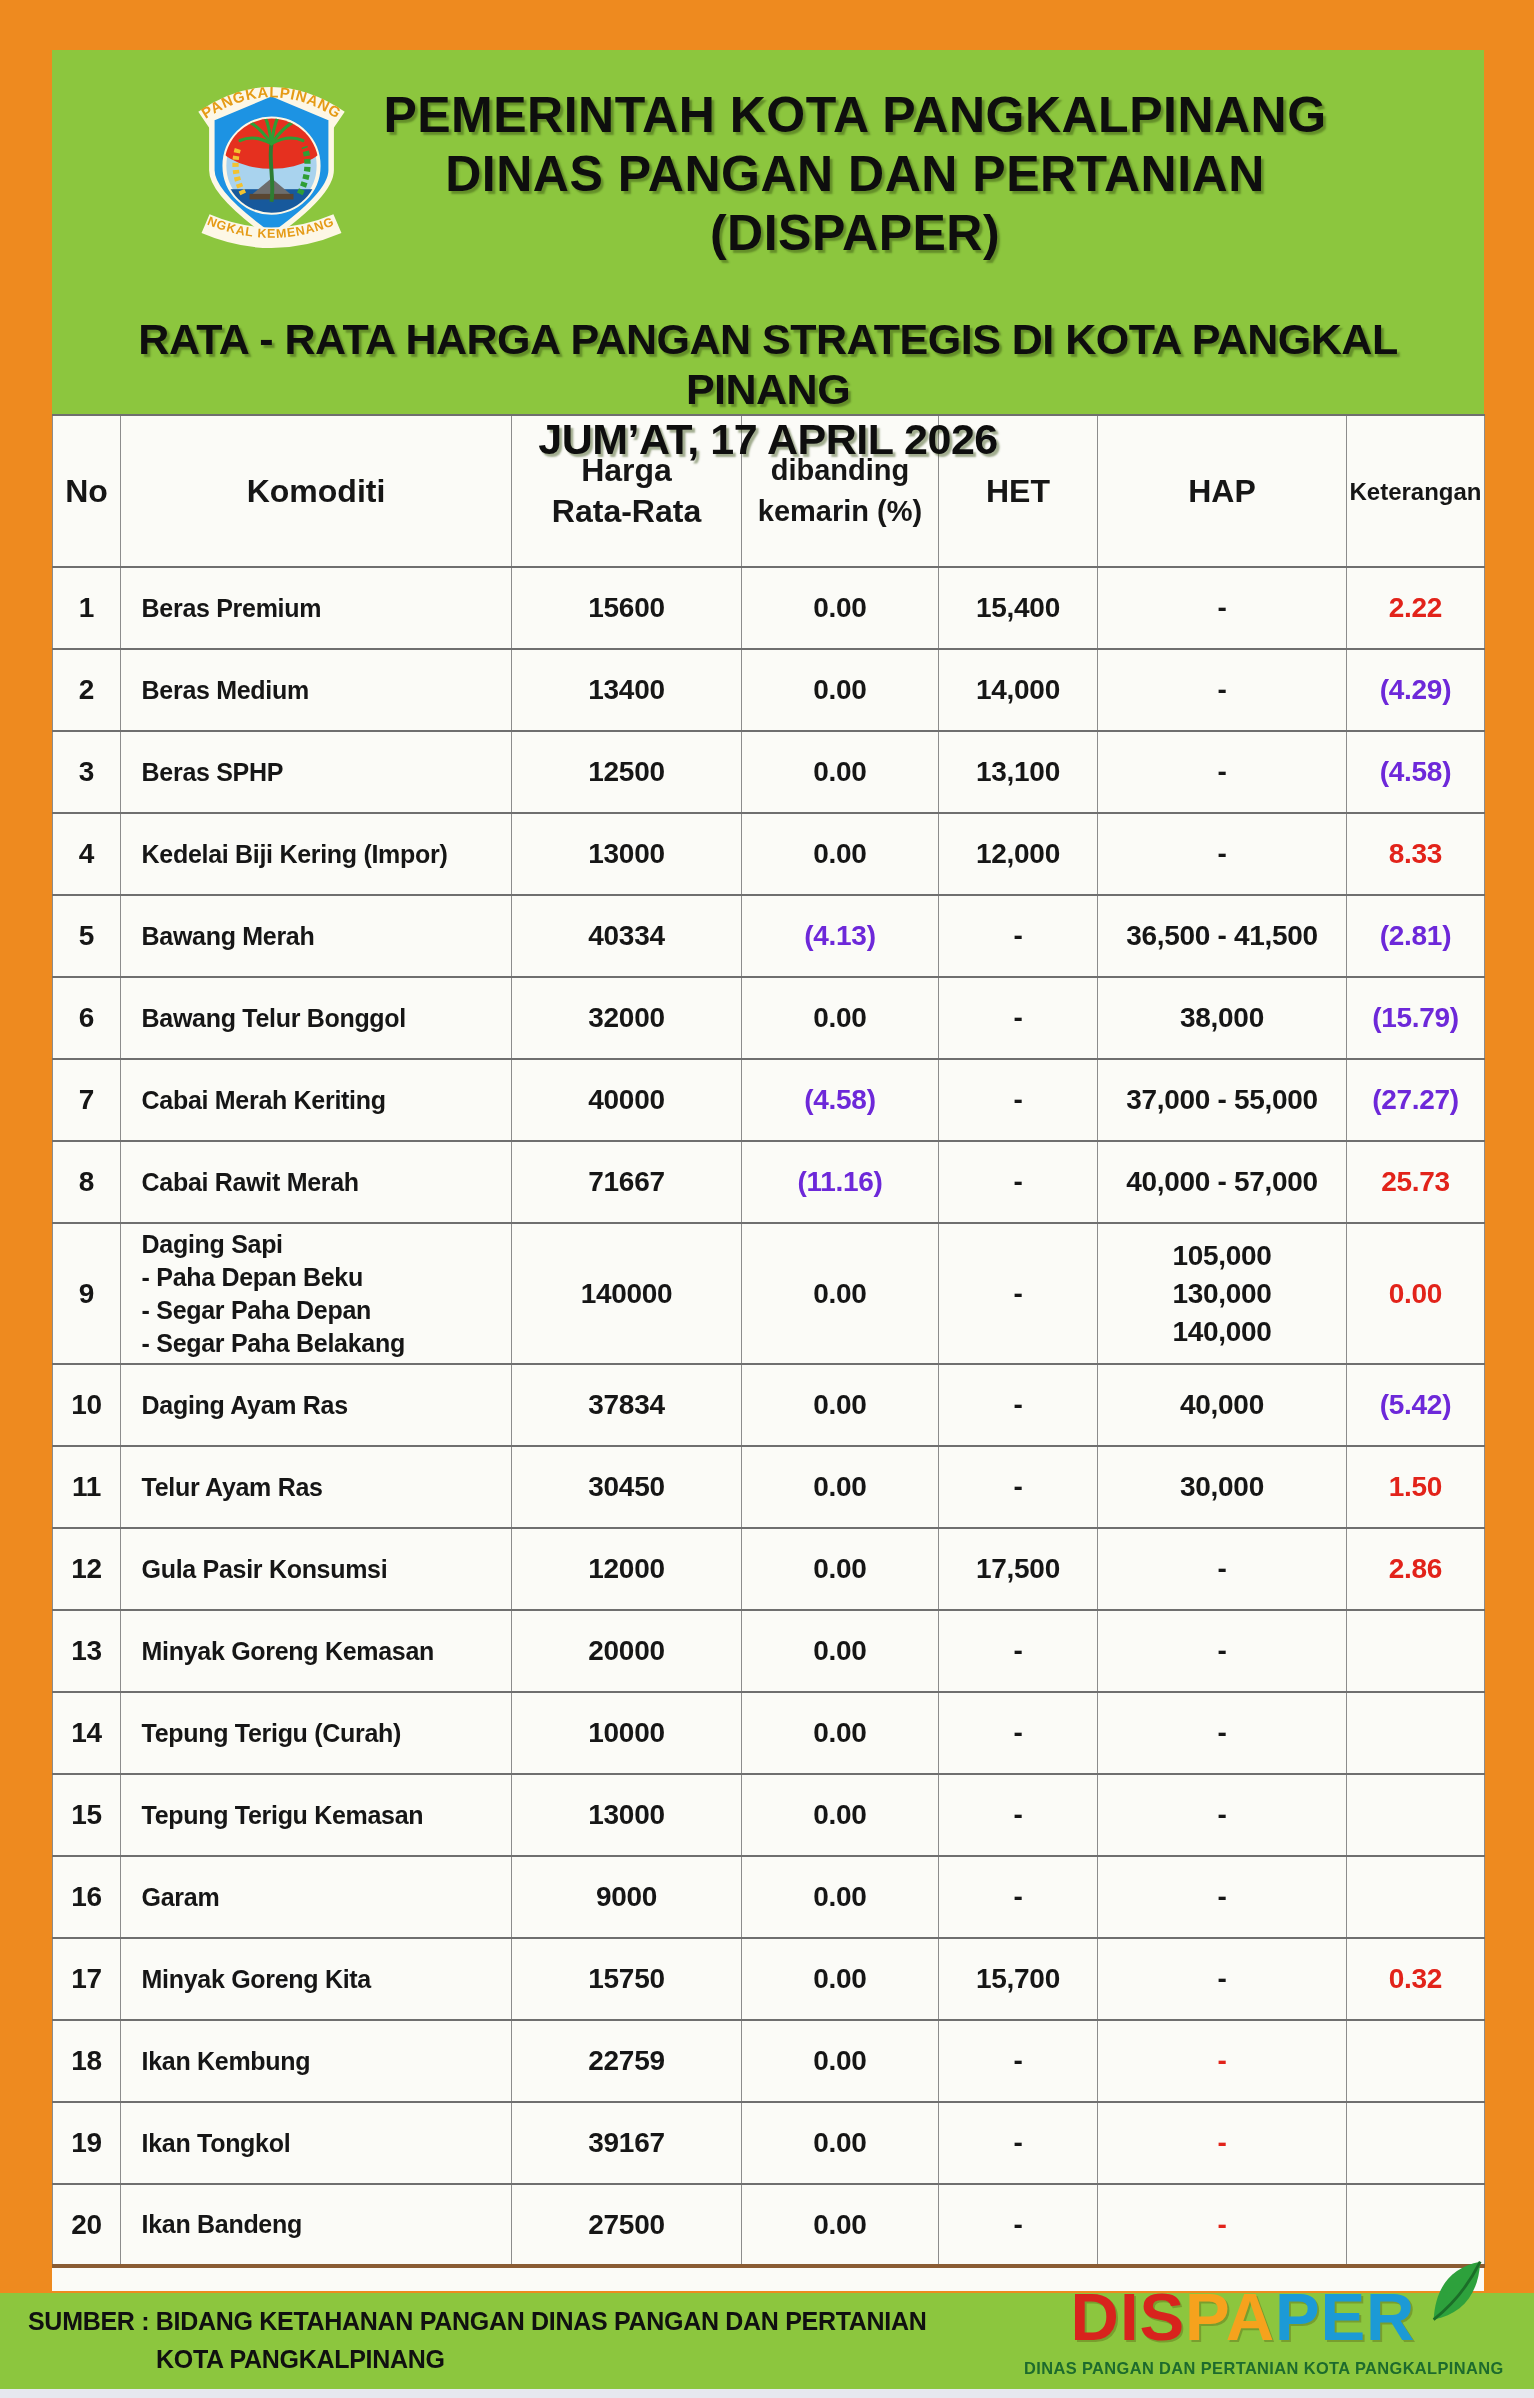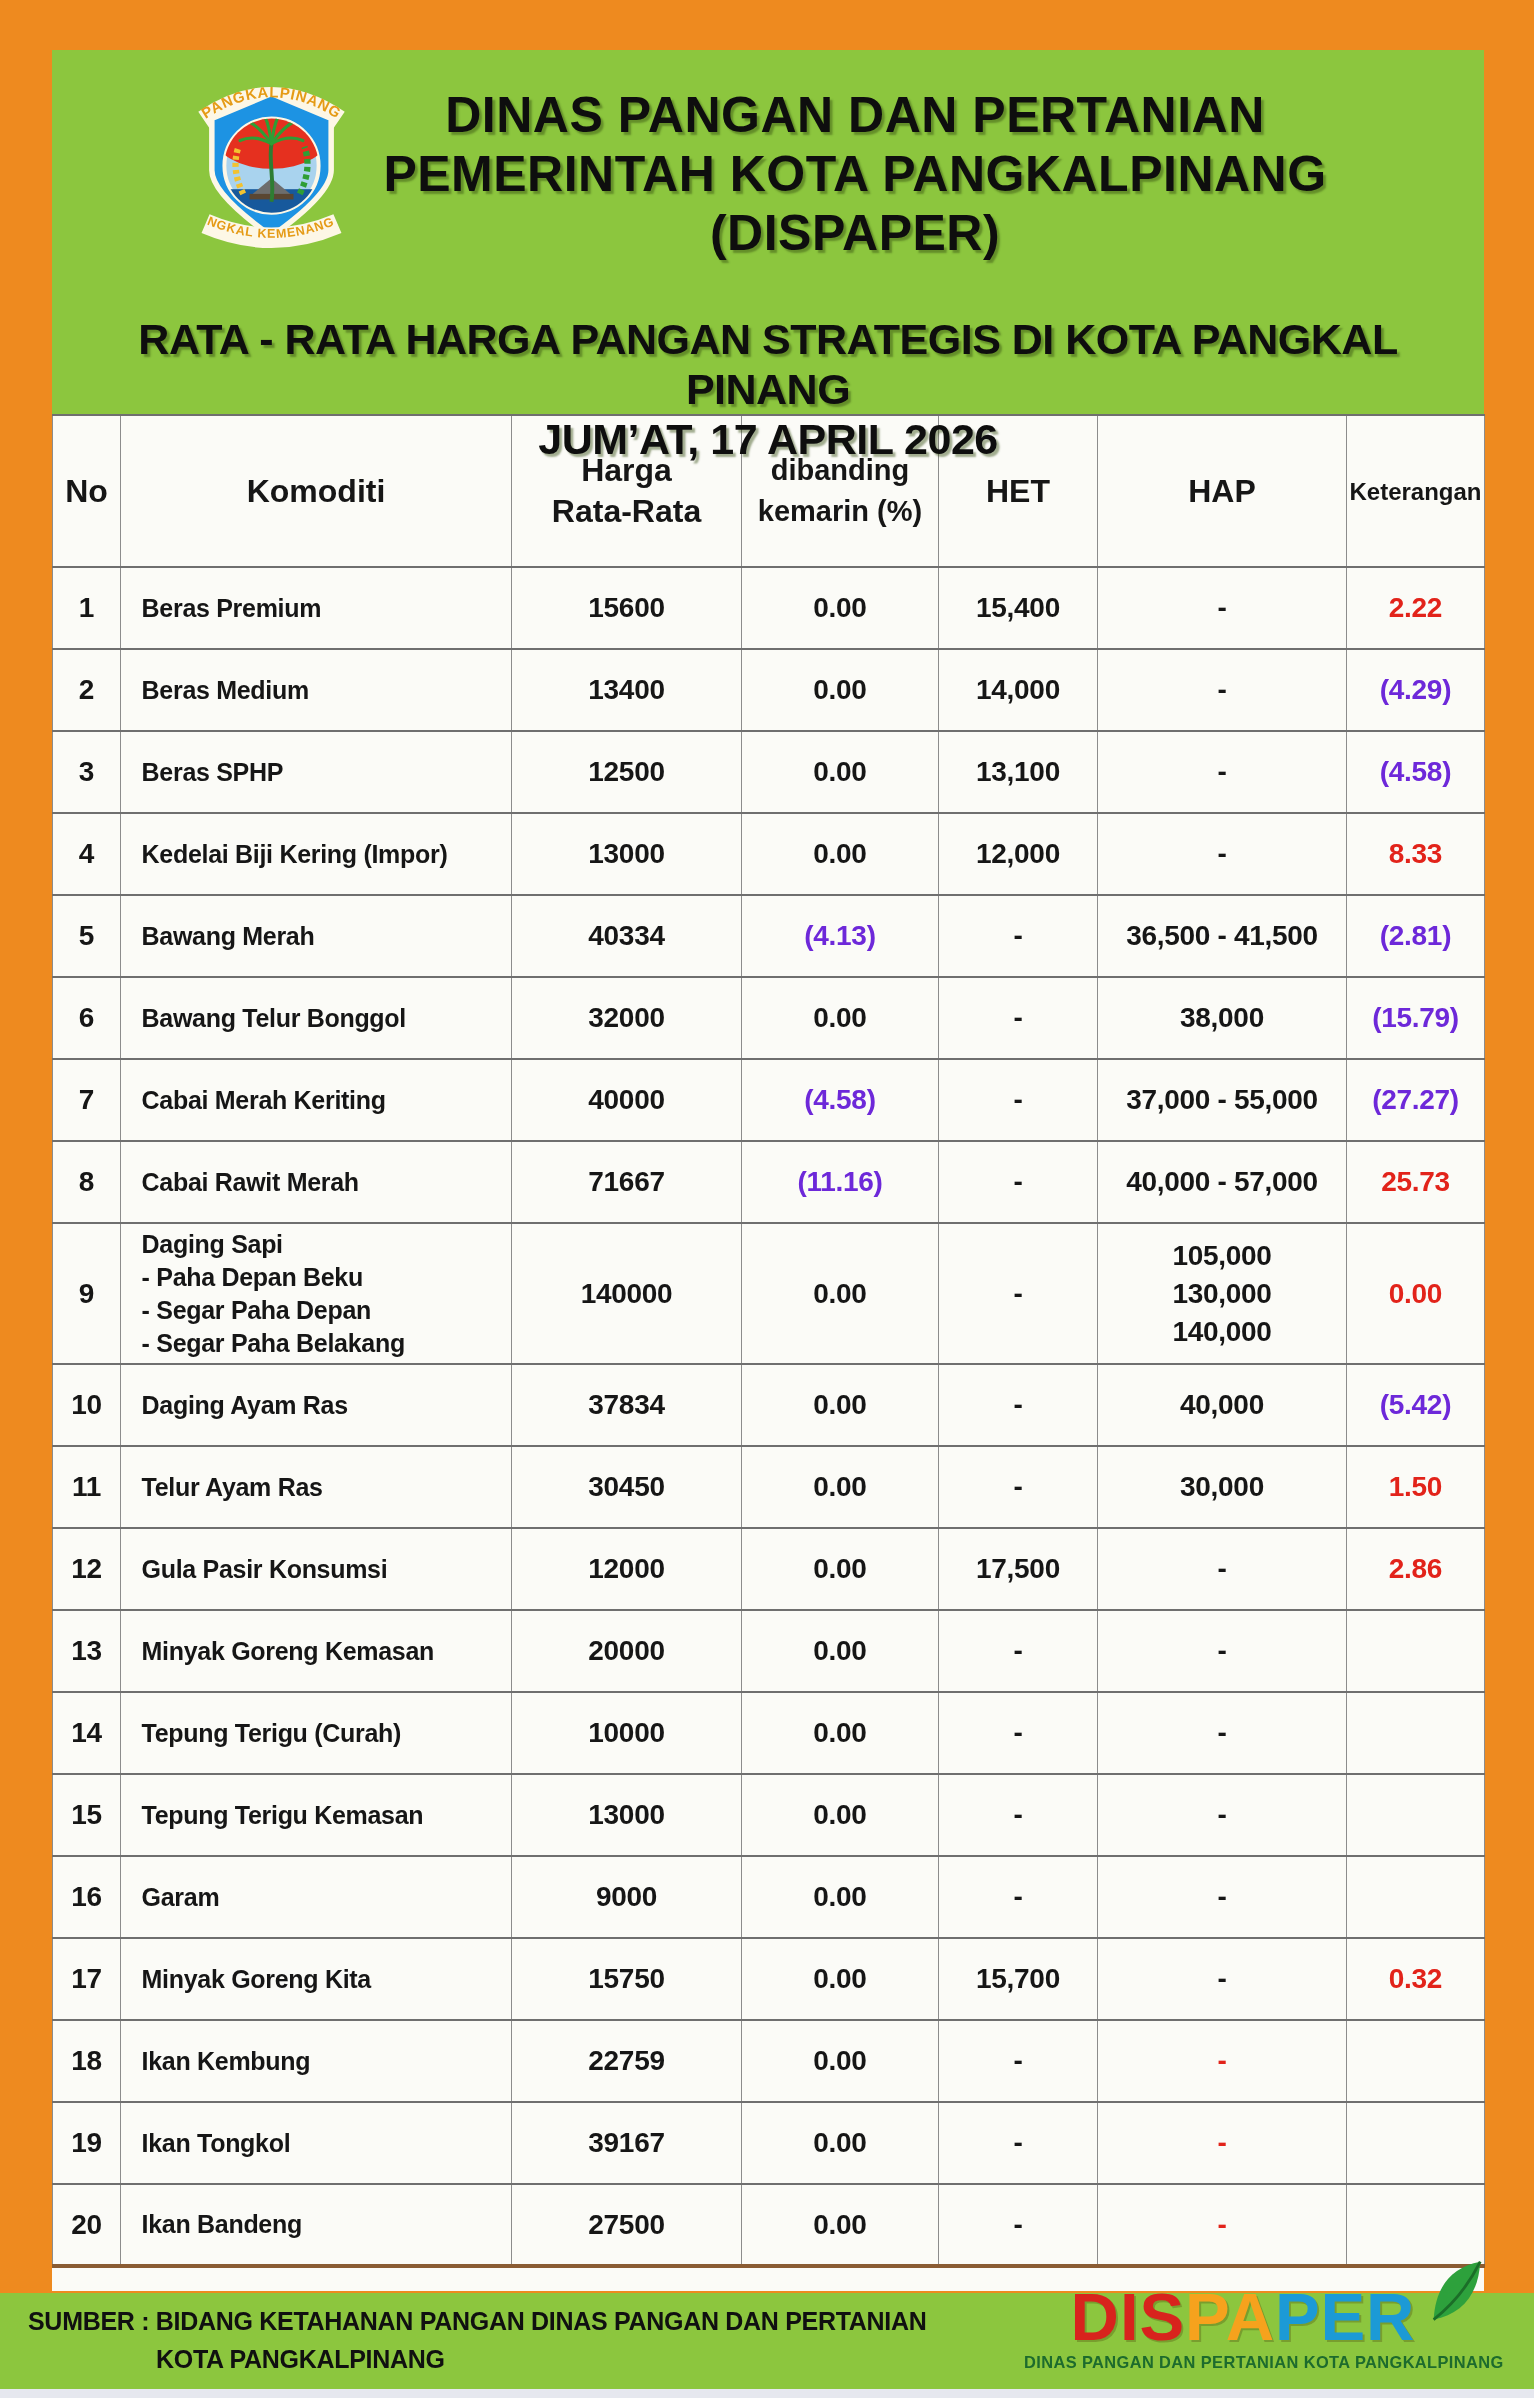--- a/index.html
+++ b/index.html
@@ -46,21 +46,21 @@
   .footer-bar{position:absolute;left:0;top:2293px;width:1535px;height:97px;background:#8cc63e;}
   .source{position:absolute;left:28px;top:9.4px;font-size:25px;line-height:38px;color:#101010;letter-spacing:-0.3px;}
   .source-line2{margin-left:128px;}
   .dispaper{position:absolute;right:73px;top:-13px;width:438px;text-align:center;}
   .dp-wordmark{position:relative;font-size:67px;line-height:73px;
     letter-spacing:0.9px;white-space:nowrap;text-shadow:1.9px 1.9px 0 rgba(60,40,0,.25);}
   .dp-red{color:#d8231d;}
   .dp-orange{color:#f6a21d;}
   .dp-blue{color:#1c9ad6;}
   .dp-leaf{position:absolute;right:-24px;top:-22.5px;}
-  .dp-tagline{font-size:16.4px;letter-spacing:0.4px;color:#1d6b2d;margin-top:0;white-space:nowrap;}
+  .dp-tagline{font-size:16.4px;letter-spacing:0.4px;color:#1d6b2d;margin-top:6px;white-space:nowrap;}
   .bottom-strip{position:absolute;left:0;top:2389px;width:1535px;height:9.4px;background:#e6e8ef;}
 </style>
 </head>
 <body>
 
 <div class="sheet">
 
   <div class="green-head">
     <svg class="crest" viewBox="0 0 200 236">
       <defs>
@@ -91,22 +91,22 @@
       <path id="bb" d="M16,196 Q100,232 184,196" fill="none" stroke="#fdf7e6" stroke-width="26"></path>
       <text font-family="Liberation Sans, sans-serif" font-weight="bold" font-size="19" fill="#e59b16" letter-spacing="1">
         <textPath href="#tb" startOffset="50%" text-anchor="middle">PANGKALPINANG</textPath>
       </text>
       <text font-family="Liberation Sans, sans-serif" font-weight="bold" font-size="16" fill="#e59b16" letter-spacing="1">
         <textPath href="#bb" startOffset="50%" text-anchor="middle">PANGKAL KEMENANGAN</textPath>
       </text>
     </svg>
 
     <div class="org-titles">
+      <div class="org-line">PEMERINTAH KOTA PANGKALPINANG</div>
       <div class="org-line">DINAS PANGAN DAN PERTANIAN</div>
-      <div class="org-line">PEMERINTAH KOTA PANGKALPINANG</div>
       <div class="org-line">(DISPAPER)</div>
     </div>
 
     <div class="report-title">
       <div class="report-line">RATA - RATA HARGA PANGAN STRATEGIS DI KOTA PANGKAL PINANG</div>
       <div class="report-line">JUM’AT, 17 APRIL 2026</div>
     </div>
   </div>
 
   <table>

